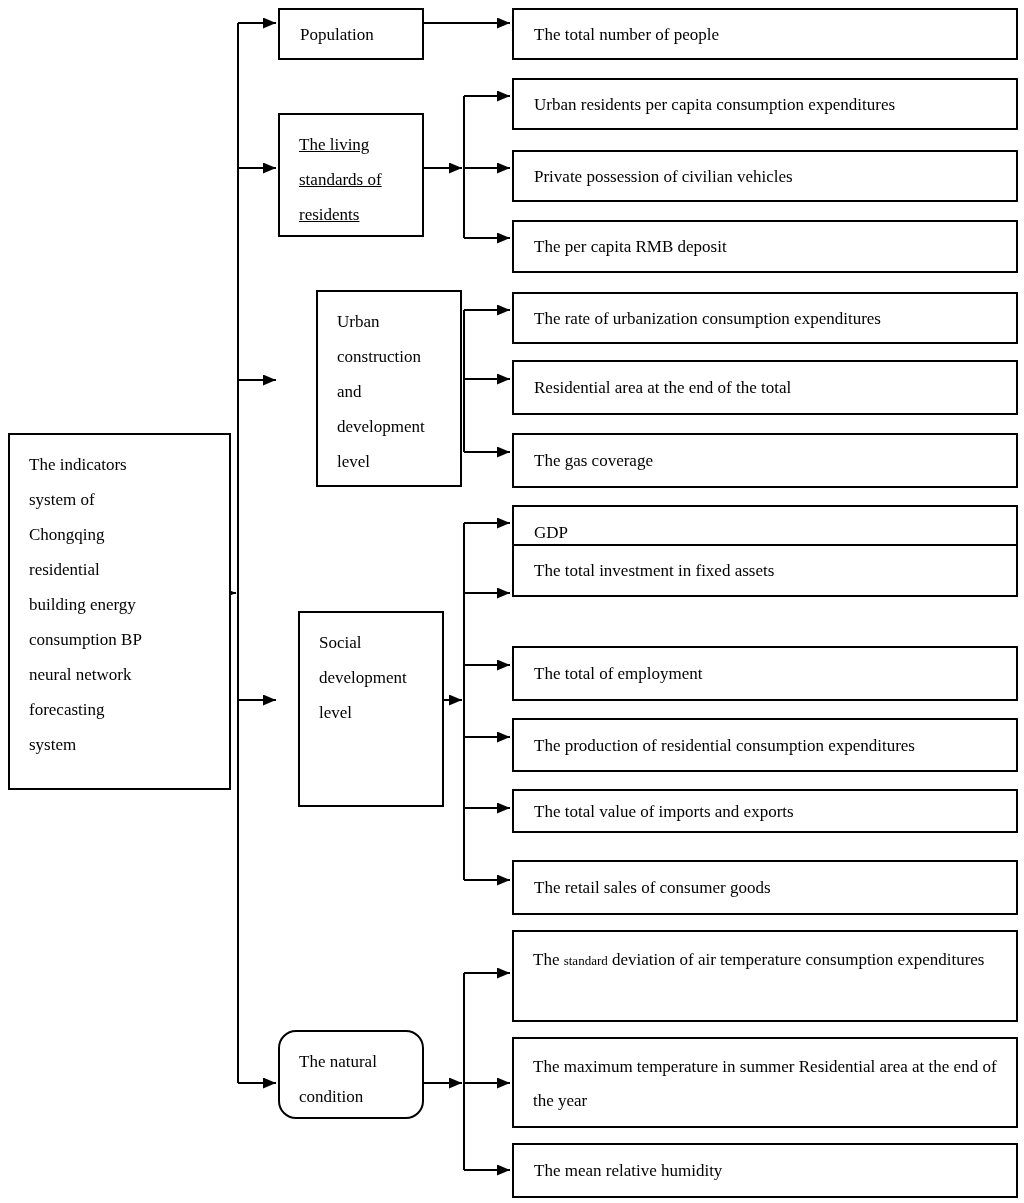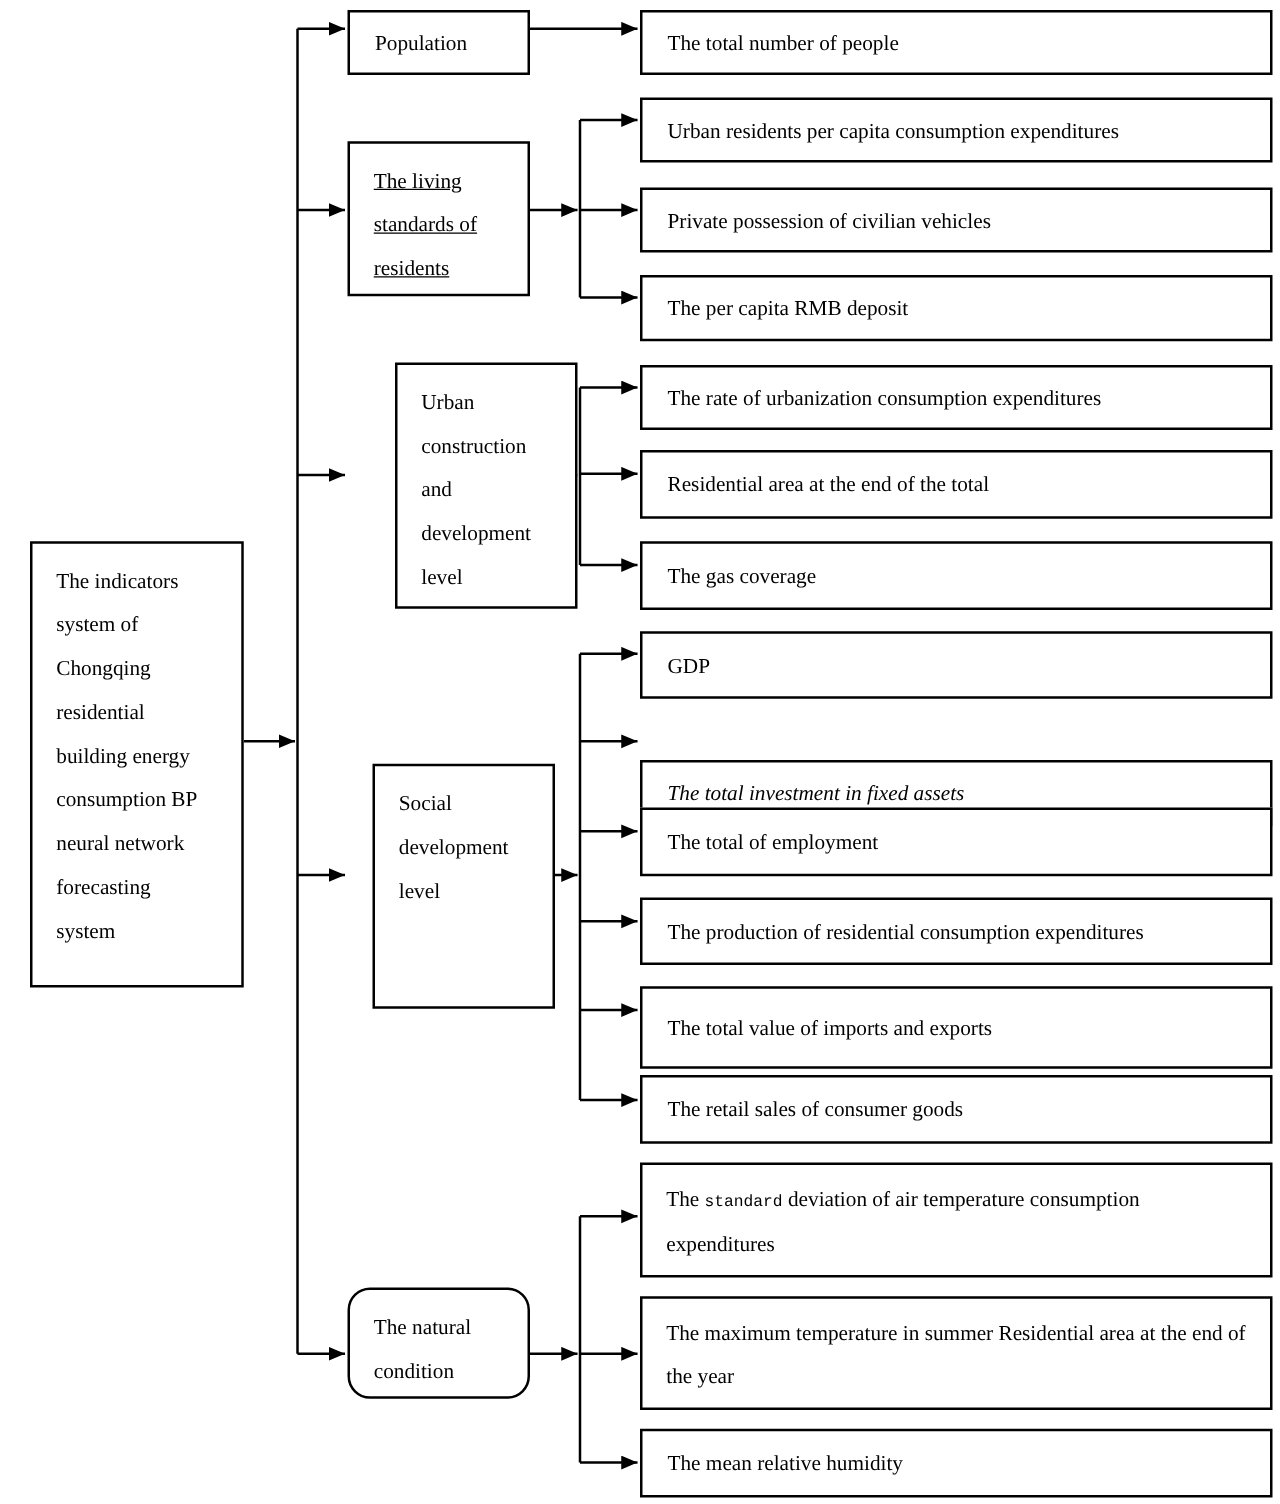--- a/index.html
+++ b/index.html
@@ -41,21 +41,20 @@
   .leaf {
     left: 512px;
     width: 506px;
   }
   .leaf2 {
     padding: 11px 14px 0 19px;
     line-height: 34px;
   }
   .small-word {
     font-size: 13px;
-    font-family: Liberation Mono, monospace;
   }
 </style>
 </head>
 <body>
 
 <div class="canvas">
 
   <svg class="wires" viewBox="0 0 1024 1203" xmlns="http://www.w3.org/2000/svg">
     <defs>
       <marker id="arrow" markerUnits="userSpaceOnUse" markerWidth="14" markerHeight="12" refX="13" refY="5.5" orient="auto">
@@ -98,21 +97,21 @@
       <path d="M464,880 H510" marker-end="url(#arrow)"></path>
 
       <path d="M424,1083 H462" marker-end="url(#arrow)"></path>
       <path d="M464,973 V1170"></path>
       <path d="M464,973 H510" marker-end="url(#arrow)"></path>
       <path d="M464,1083 H510" marker-end="url(#arrow)"></path>
       <path d="M464,1170 H510" marker-end="url(#arrow)"></path>
     </g>
   </svg>
 
-  <div class="box multiline" style="left:24px; top:433px; width:171px; height:357px;">The indicators
+  <div class="box multiline" style="left:8px; top:433px; width:223px; height:357px;">The indicators
 system of
 Chongqing
 residential
 building energy
 consumption BP
 neural network
 forecasting
 system</div>
 
   <div class="box centerline" style="left:278px; top:8px; width:146px; height:52px;">Population</div>
@@ -143,27 +142,27 @@
   <div class="box leaf centerline" style="top:220px; height:53px;">The per capita RMB deposit</div>
 
   <div class="box leaf centerline" style="top:292px; height:52px;">The rate of urbanization consumption expenditures</div>
 
   <div class="box leaf centerline" style="top:360px; height:55px;">Residential area at the end of the total</div>
 
   <div class="box leaf centerline" style="top:433px; height:55px;">The gas coverage</div>
 
   <div class="box leaf centerline" style="top:505px; height:54px;">GDP</div>
 
-  <div class="box leaf centerline" style="top:608px; height:53px;font-style:italic;">The total investment in fixed assets</div>
+  <div class="box leaf centerline" style="top:544px; height:53px;">The total investment in fixed assets</div>
 
   <div class="box leaf centerline" style="top:646px; height:55px;text-align:center;">The total of employment</div>
 
   <div class="box leaf centerline" style="top:718px; height:54px;">The production of residential consumption expenditures</div>
 
-  <div class="box leaf centerline" style="top:789px; height:66px;">The total value of imports and exports</div>
+  <div class="box leaf centerline" style="top:789px; height:44px;">The total value of imports and exports</div>
 
   <div class="box leaf centerline" style="top:860px; height:55px;">The retail sales of consumer goods</div>
 
   <div class="box leaf leaf2" style="top:930px; height:92px;">
     <span>The </span><span class="small-word">standard</span><span> deviation of air temperature consumption expenditures</span>
   </div>
 
   <div class="box leaf leaf2" style="top:1037px; height:91px;">The maximum temperature in summer Residential area at the end of the year</div>
 
   <div class="box leaf centerline" style="top:1143px; height:55px;padding-left:20px;">The mean relative humidity</div>

